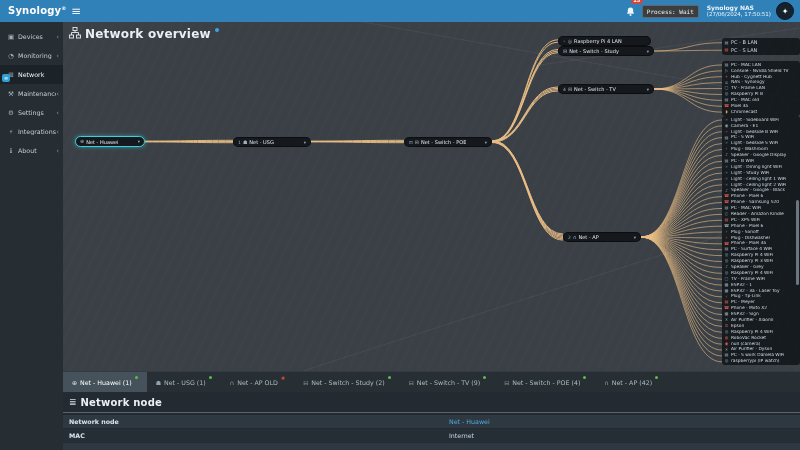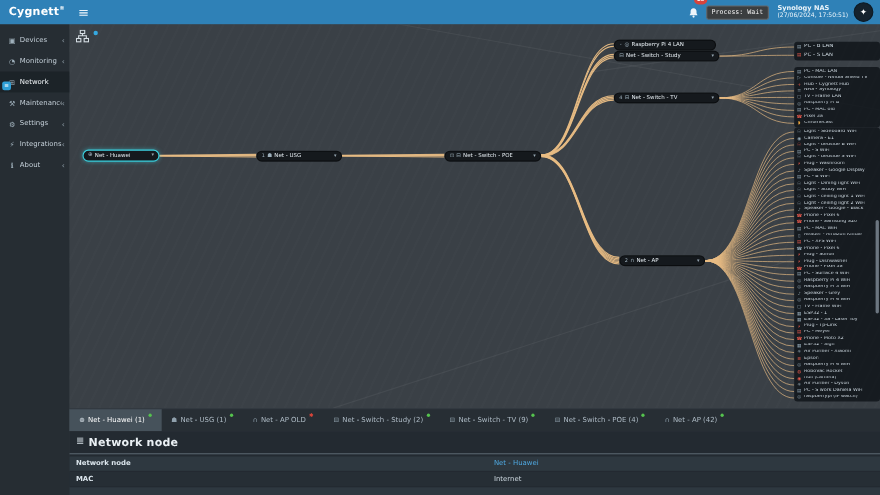--- a/index.html
+++ b/index.html
@@ -88,21 +88,21 @@
   .prow .plabel{width:386px;padding-left:6px;font-size:6.3px;font-weight:bold;color:#dbe5ec;box-sizing:border-box;}
   .prow .pvalue{font-size:6.3px;color:#ccd7df;}
   .prow.link .pvalue{color:#4fa8e0;cursor:pointer;}
 </style>
 </head>
 <body>
 
 <div class="app">
 
   <div class="topbar">
-    <div class="brand"><span>Cygnett</span><sup>®</sup></div>
+    <div class="brand"><span>Synology</span><sup>®</sup></div>
     <div class="hamburger">≡</div>
     <div class="tb-spacer"></div>
     <div style="display:flex;align-items:center;">
 
     <span class="tb-ico"></span>
         <span class="tb-ico"></span>
         <span class="tb-ico"></span>
         <span class="tb-ico"></span>
       </div>
     <div class="bell-wrap">
@@ -166,20 +166,21 @@
   <div class="canvas">
     <div class="cv-title">
       <svg width="12" height="12" viewBox="0 0 12 12">
           <g stroke="#d5dde3" stroke-width="1" fill="none">
             <rect x="4" y="0.5" width="4" height="3"></rect>
             <rect x="0.5" y="8" width="4" height="3"></rect>
             <rect x="7.5" y="8" width="4" height="3"></rect>
             <path d="M6 3.5v2M6 5.5H2.5V8M6 5.5h3.5V8"></path>
           </g>
         </svg>
+      <span class="t">Network overview</span>
       <span class="info-dot"></span>
     </div>
 
     <svg class="wires" id="wires" width="737" height="349" viewBox="0 0 737 349">
         <path class="bund" d="M82,119.08C126.0,119.08 126.0,118.3 170,118.3"></path>
         <path class="bund" d="M82,119.5C126.0,119.5 126.0,119.5 170,119.5"></path>
         <path class="bund" d="M82,119.92C126.0,119.92 126.0,120.7 170,120.7"></path>
         <path class="bund" d="M247,119.08C294.0,119.08 294.0,118.3 341,118.3"></path>
         <path class="bund" d="M247,119.5C294.0,119.5 294.0,119.5 341,119.5"></path>
         <path class="bund" d="M247,119.92C294.0,119.92 294.0,120.7 341,120.7"></path>

